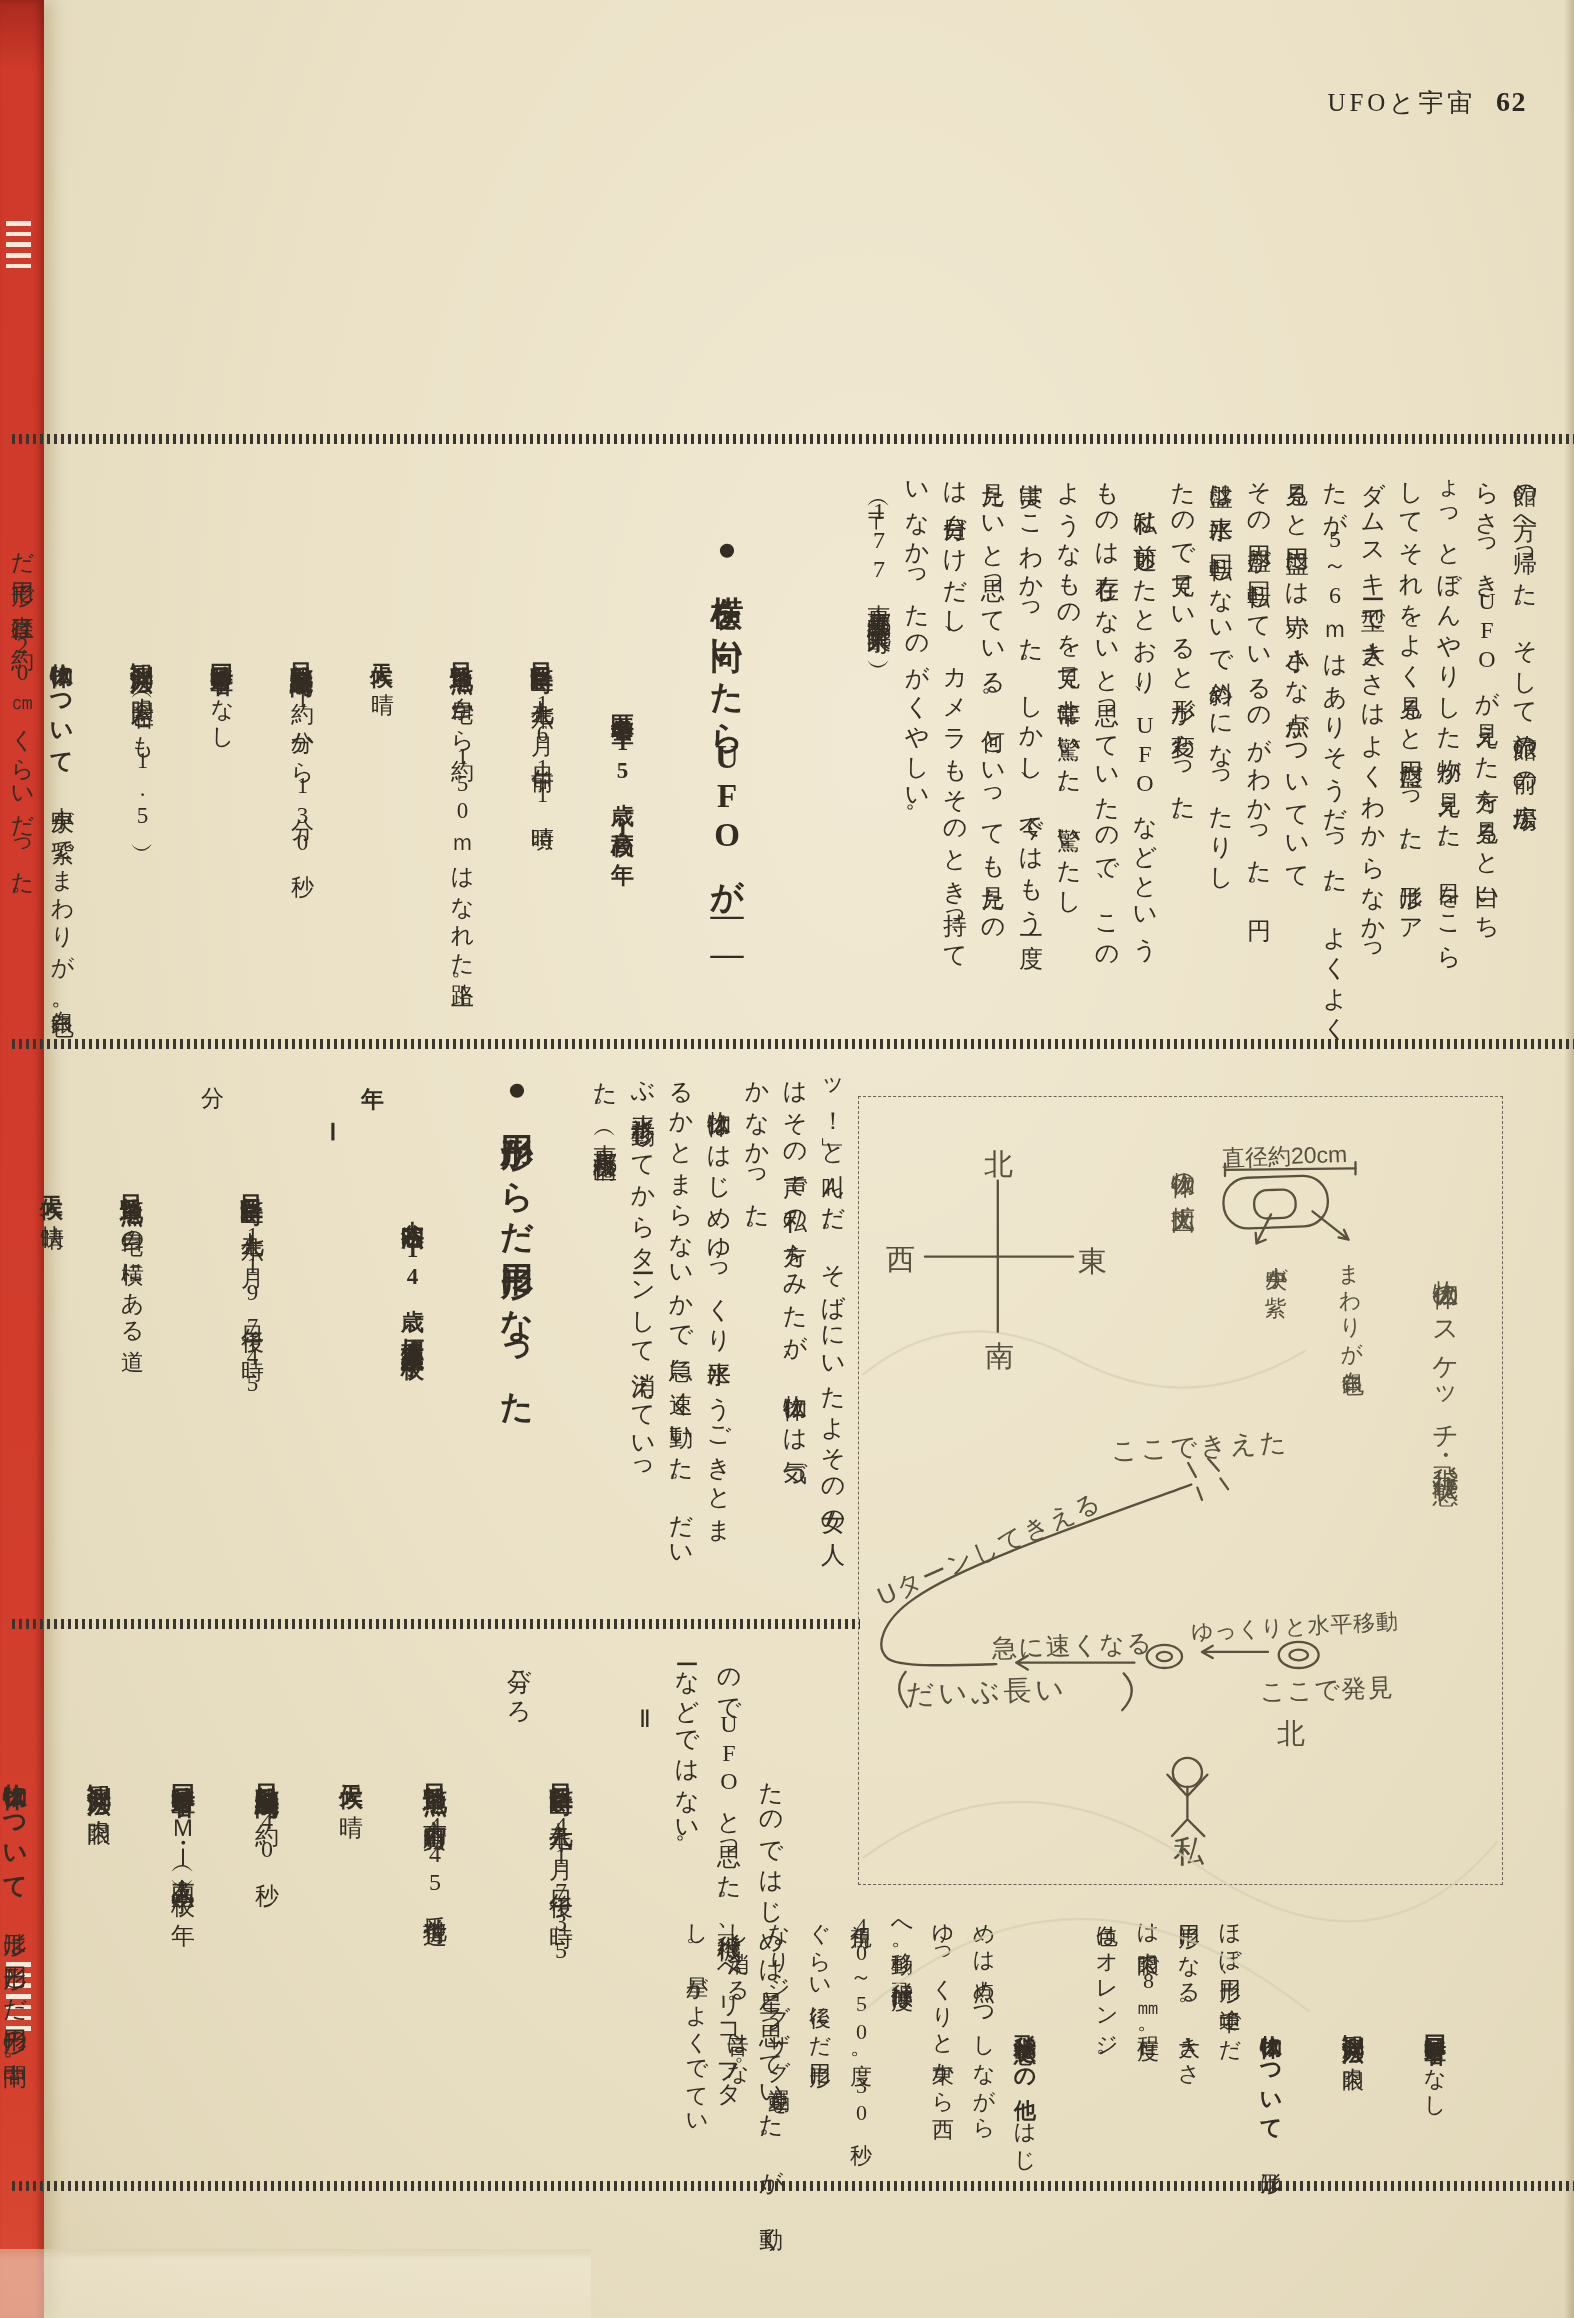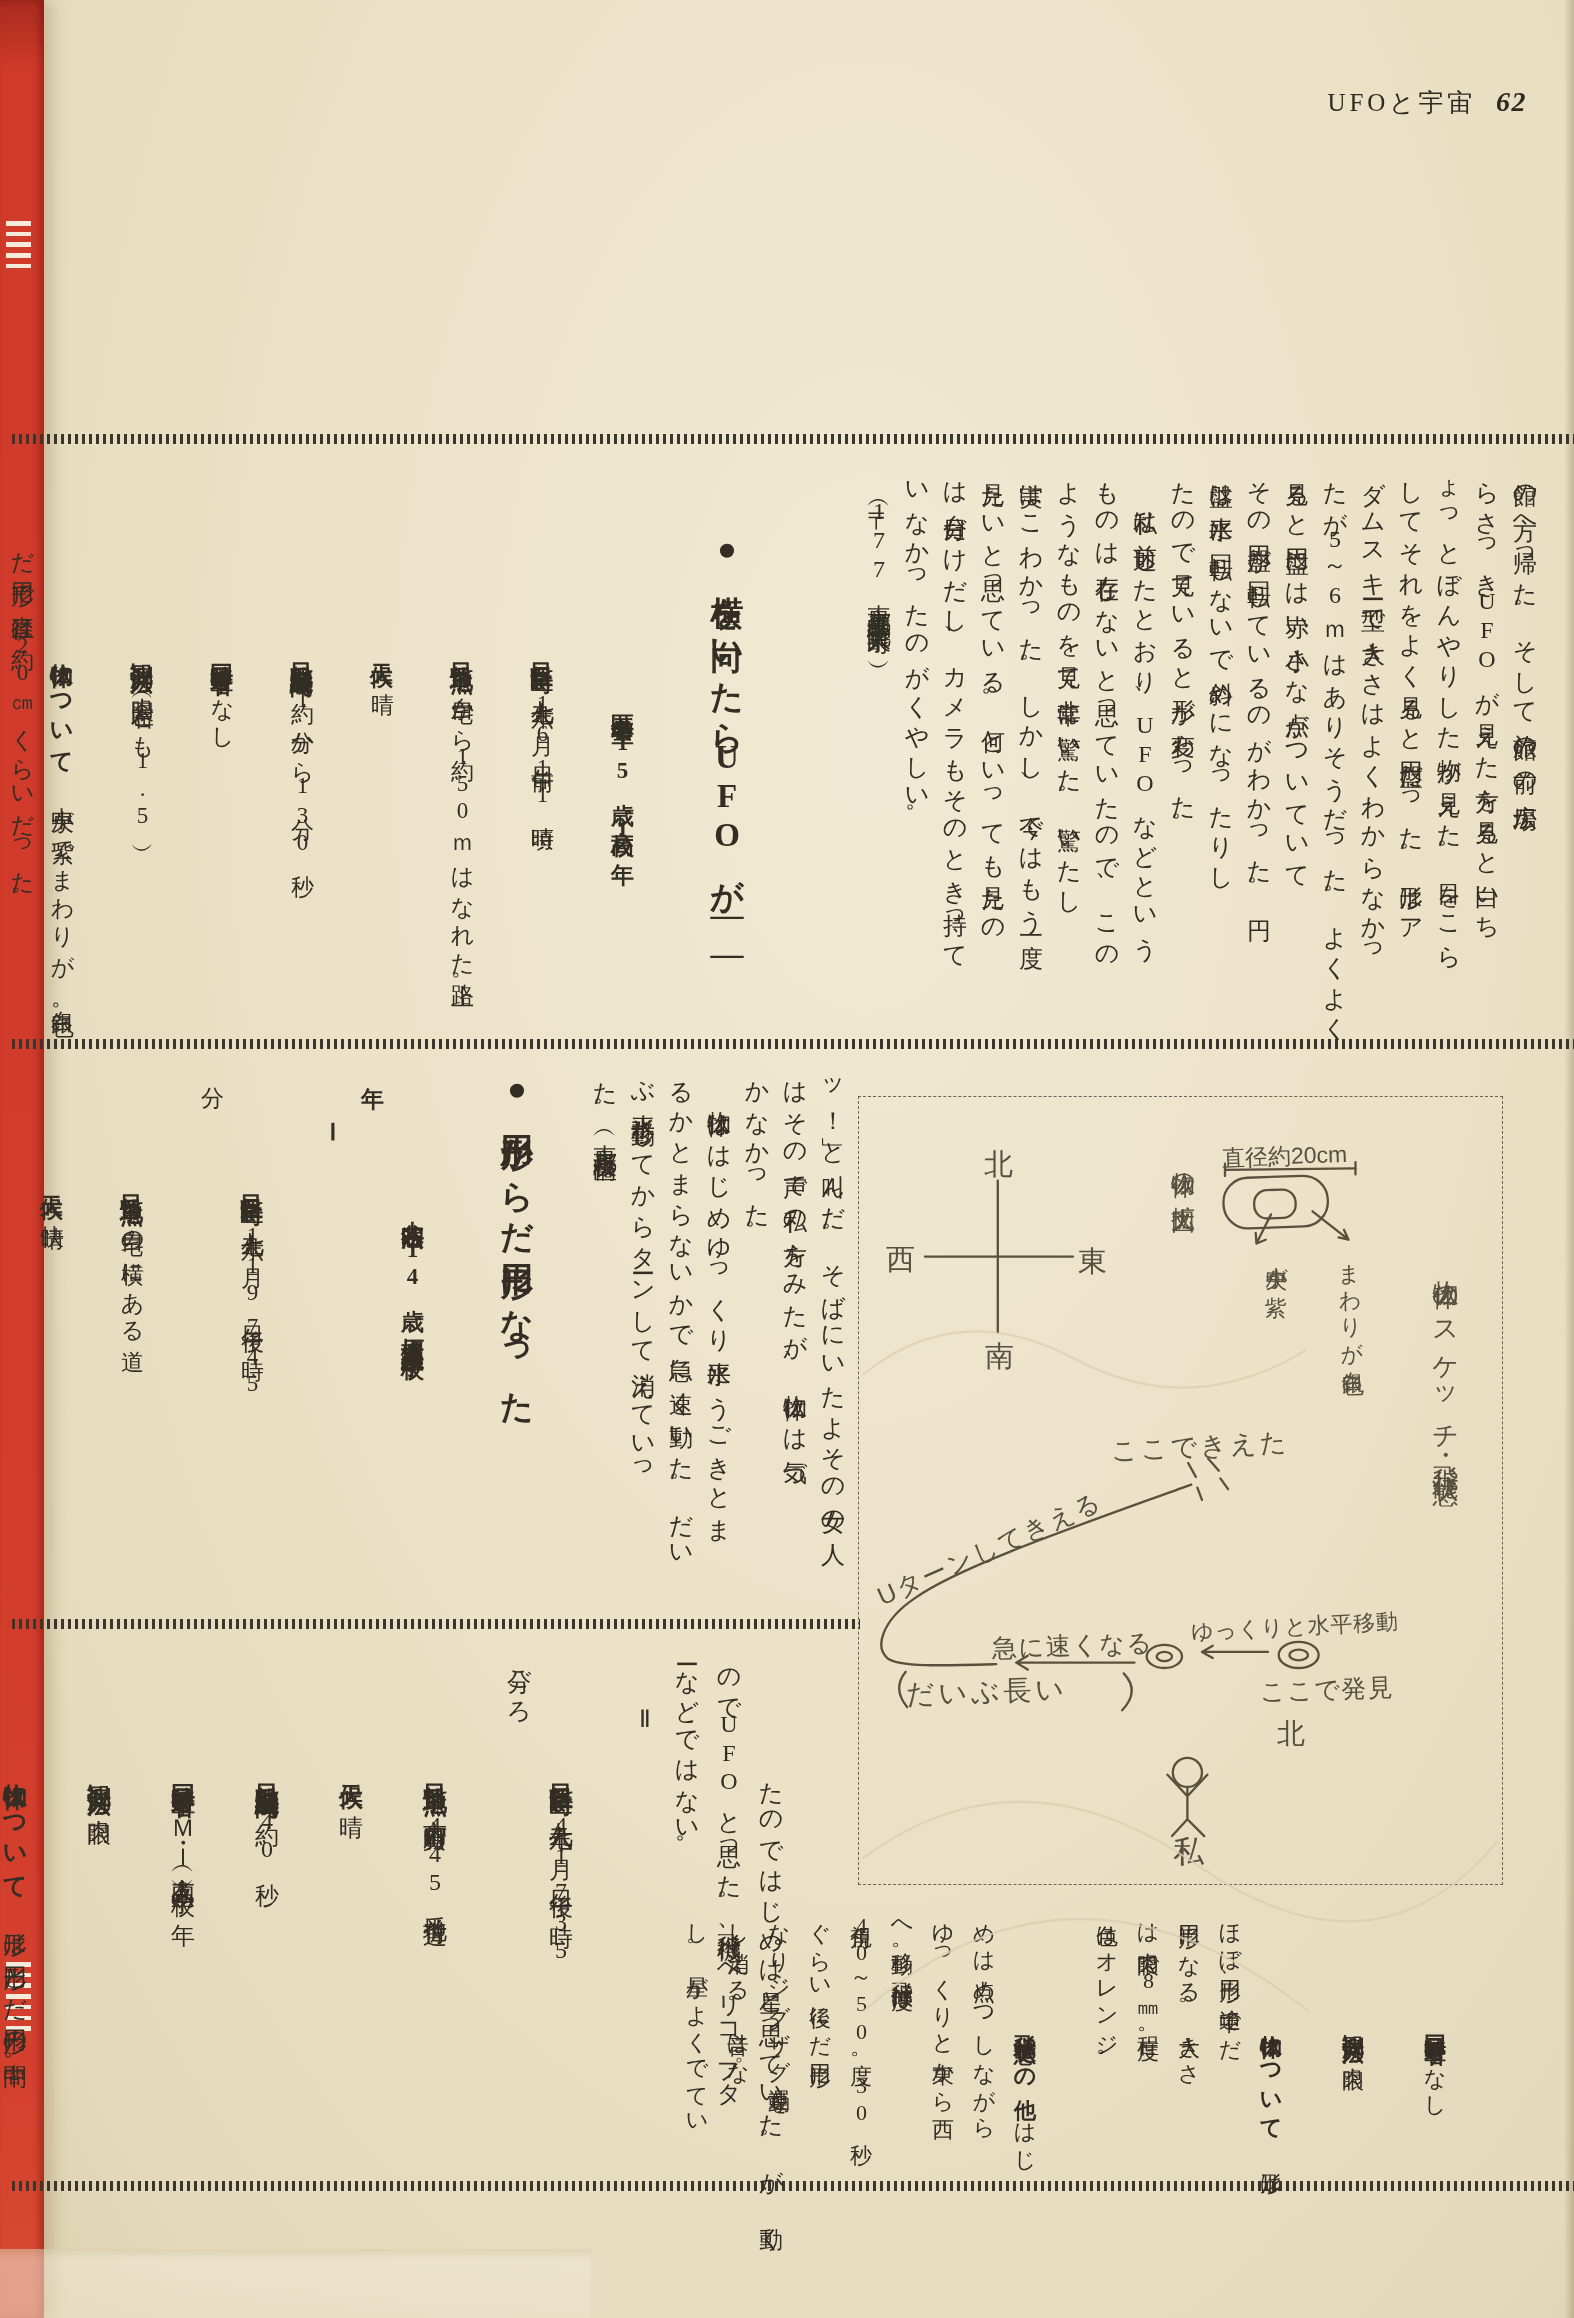--- a/index.html
+++ b/index.html
@@ -20,21 +20,21 @@
   
   .vtext{position:absolute;writing-mode:vertical-rl;text-orientation:upright;white-space:pre;}
   .body-col{font-size:24px;line-height:38px;letter-spacing:3.1px;font-family:"Liberation Serif",serif;}
   .info-col{font-size:23px;line-height:40px;letter-spacing:2.3px;font-family:"Liberation Serif",serif;}
   .lab{font-family:"Liberation Sans",sans-serif;font-weight:700;}
   .name{font-weight:700;}
   .headline{font-size:33px;line-height:35px;letter-spacing:3.1px;font-weight:700;font-family:"Liberation Serif",serif;}
   
   .header{position:absolute;top:86px;right:48px;font-size:25px;letter-spacing:3.8px;
         font-family:"Liberation Serif",serif;color:#2e2921;}
-  .header b{font-style:italic;font-size:28px;letter-spacing:1.5px;margin-left:20px;margin-top:20px;}
+  .header b{font-size:28px;letter-spacing:1.5px;margin-left:20px;margin-top:20px;}
   
   .sketch-box{position:absolute;left:858px;top:1096px;width:643px;height:787px;
         border:1.5px dashed #6b6355;}
   .hand{position:absolute;font-family:"Liberation Sans",sans-serif;color:#57503f;}
   .hand.v{writing-mode:vertical-rl;text-orientation:upright;white-space:pre;}
   svg.overlay{position:absolute;left:0;top:0;pointer-events:none;}
   .right-shadow{position:absolute;right:0;top:0;width:10.7px;height:2319px;
         background:linear-gradient(270deg,rgba(90,70,35,.28),rgba(90,70,35,0));}
 </style>
 </head>

